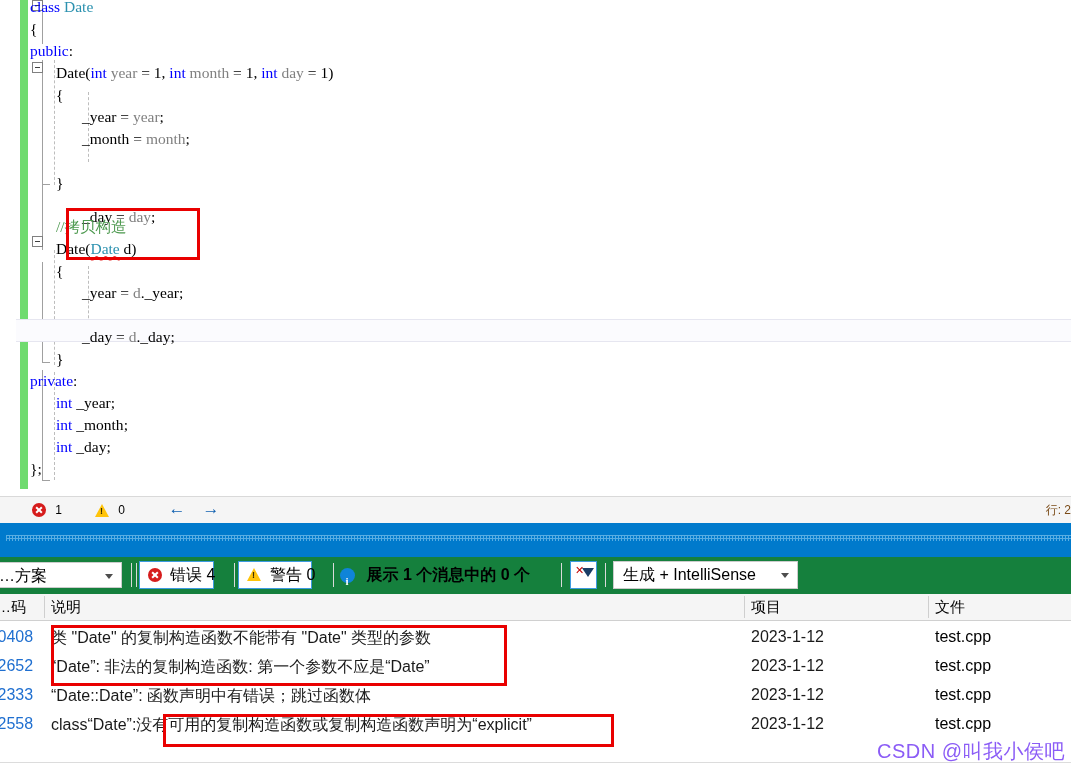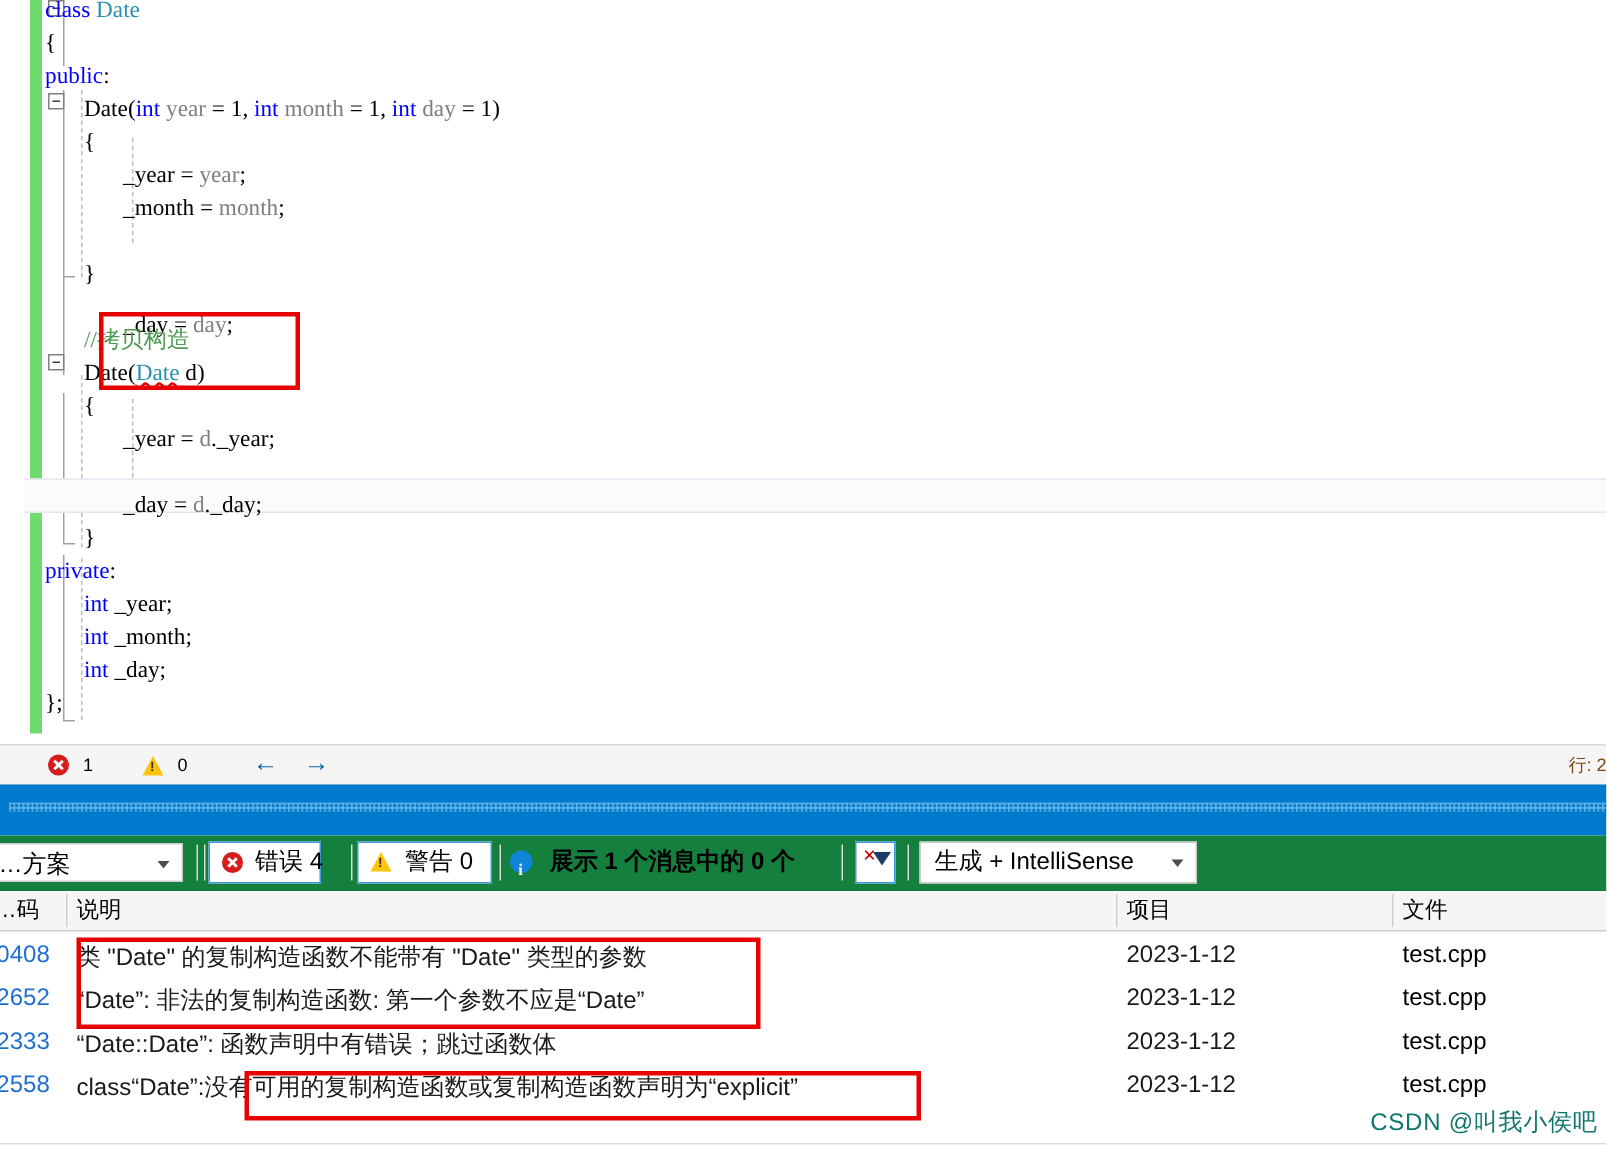--- a/index.html
+++ b/index.html
@@ -199,21 +199,21 @@
   }
   .el-row .c-proj{
     position:absolute;left:751px;top:5px;font-size:16px;color:#1a1a1a;white-space:nowrap;
   }
   .el-row .c-file{
     position:absolute;left:935px;top:5px;font-size:16px;color:#000000;white-space:nowrap;
   }
   .list-redbox{position:absolute;border:3px solid #e90000;box-sizing:border-box;}
 
   .watermark{
-    position:absolute;right:6px;top:738px;font-size:16px;color:#0f766e;
+    position:absolute;right:6px;top:738px;font-size:20px;color:#8b5cf6;
     white-space:nowrap;letter-spacing:.5px;
   }
   .bottom-rule{
     position:absolute;left:0;top:762px;width:1071px;height:1px;background:#dcdcdc;
   }
 </style>
 </head>
 <body>
 
 <div class="app">
@@ -296,21 +296,21 @@
     <div class="sep" style="left:131px;"></div>
     <div class="sep" style="left:136px;"></div>
 
     <div class="toggle-btn" style="left:139px;width:75px;">
       <span style="position:absolute;left:8px;top:6px;" class="icon-err"></span>
       <span class="tlbl" style="left:30px;">错误 4</span>
     </div>
 
     <div class="sep" style="left:234px;"></div>
 
-    <div class="toggle-btn" style="left:238px;width:90px;">
+    <div class="toggle-btn" style="left:238px;width:74px;">
       <span style="position:absolute;left:8px;top:6px;" class="icon-warn"></span>
       <span class="tlbl" style="left:31px;">警告 0</span>
     </div>
 
     <div class="sep" style="left:333px;"></div>
 
     <div class="info-item" style="left:340px;">
       <span class="icon-info"></span>
       <span style="margin-left:7px;font-weight:bold;">展示 1 个消息中的 0 个</span>
     </div>

